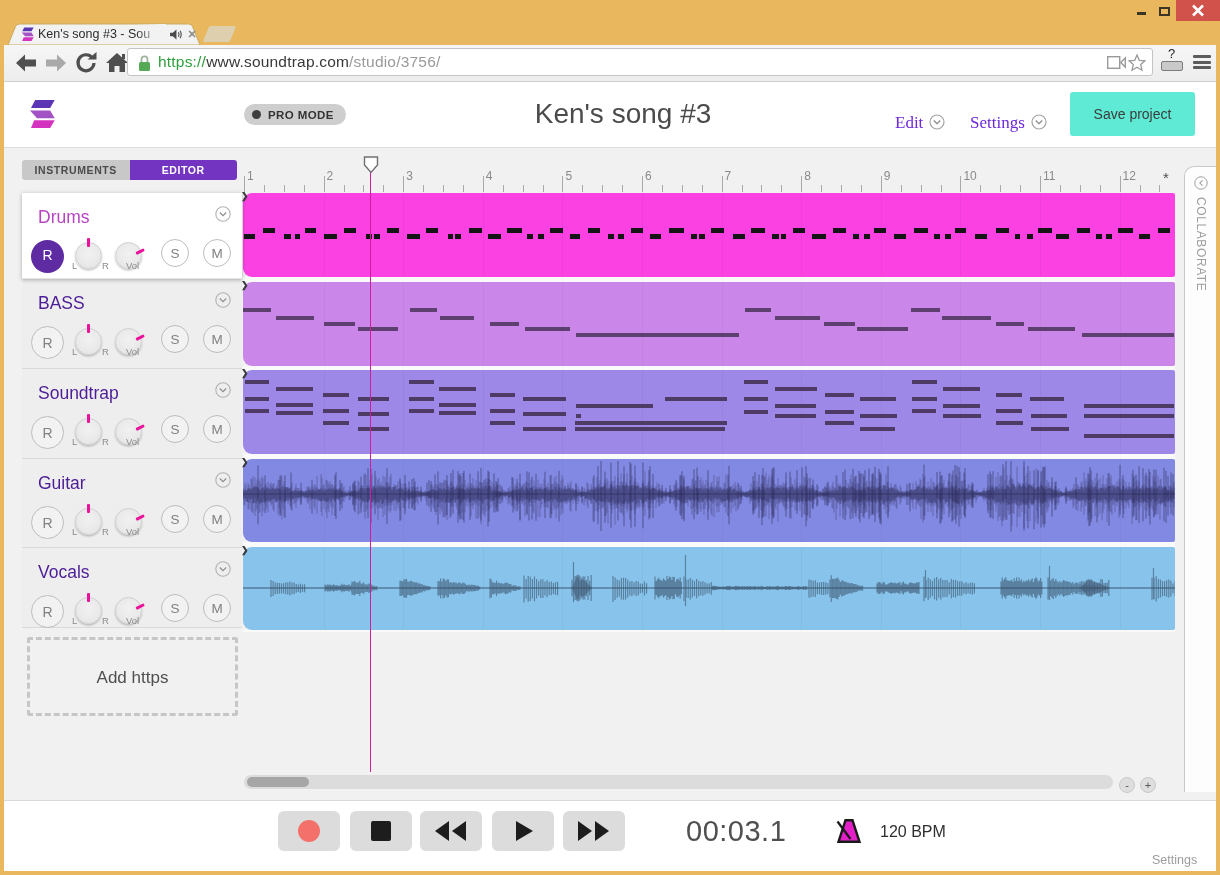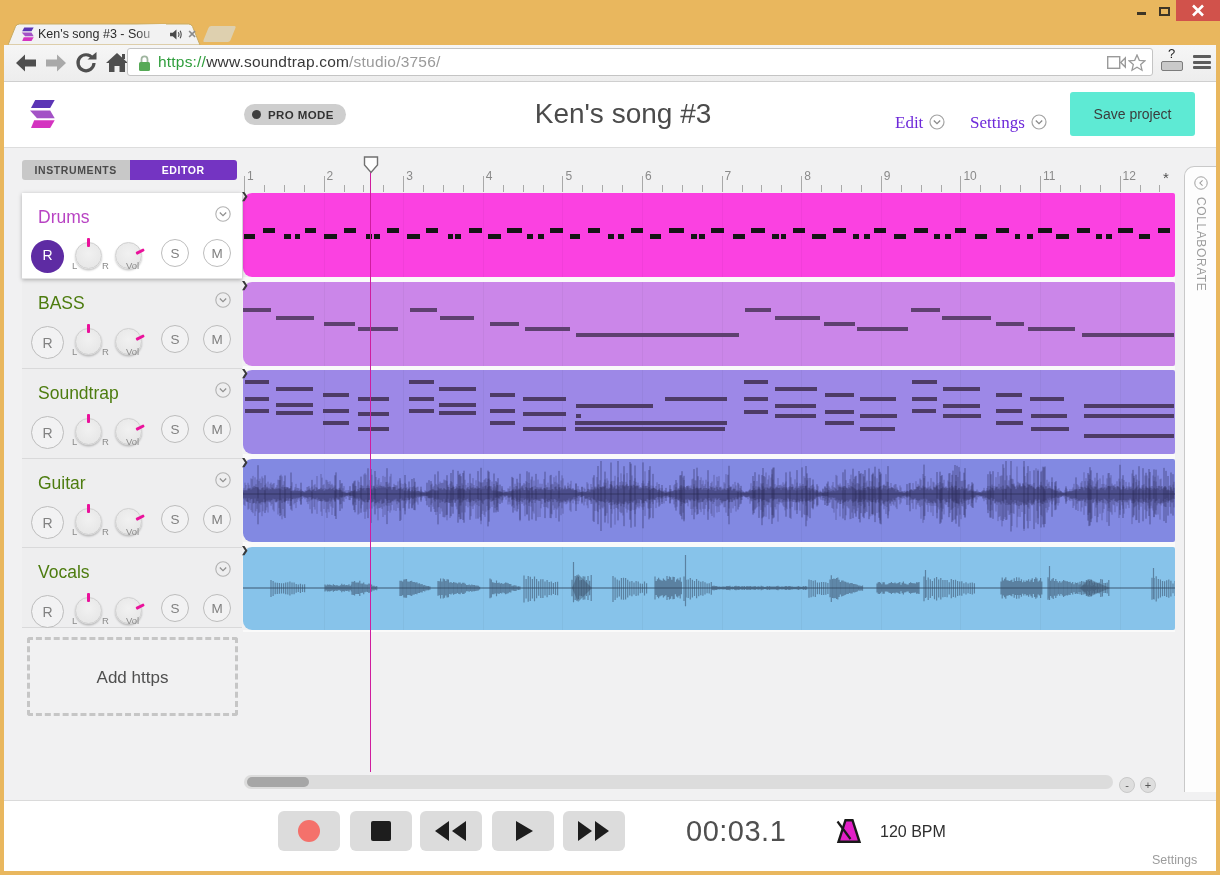--- a/index.html
+++ b/index.html
@@ -54,21 +54,21 @@
   #save-btn { position:absolute; left:1066px; top:10px; width:125px; height:44px; background:#5eead4; border:none; border-radius:3px; font-size:14px; color:#3c3c3c; font-family:Liberation Sans, sans-serif; }
 
   
   #ptabs { position:absolute; left:18px; top:78px; width:215px; height:20px; display:flex; border-radius:3px; overflow:hidden; }
   .ptab { flex:1; text-align:center; font-size:10.5px; font-weight:bold; letter-spacing:0.6px; line-height:20px; }
   .ptab.inactive { background:#c8c8c8; color:#4b4b4b; }
   .ptab.active { background:#7434c2; color:#fff; }
   #rows {}
   .trackrow { position:absolute; left:18px; width:220px; background:#eeeeef; border-bottom:1px solid #d9d9da; }
   .trackrow.selected { background:#fff; border-bottom:1px solid #e4e4e4; box-shadow:0 1px 4px rgba(0,0,0,0.28); z-index:3; }
-  .trackrow .tname { position:absolute; left:16px; top:14px; font-size:17.5px; color:#4d7c0f; }
+  .trackrow .tname { position:absolute; left:16px; top:14px; font-size:17.5px; color:#4c1d95; }
   .trackrow.selected .tname { color:#b843c3; }
   .trackrow .tchev { position:absolute; left:193px; top:13px; }
   .cbtn { position:absolute; border-radius:50%; text-align:center; color:#818181; }
   .cbtn.outline { border:1px solid #bdbdbd; background:rgba(255,255,255,0.25); }
   .rbtn { left:9px; width:33px; height:33px; font-size:14px; line-height:33px; }
   .rbtn.filled { background:#5e2ba3; color:#fff; border:none; line-height:31px; }
   .sbtn { left:139px; width:28px; height:28px; font-size:13.5px; line-height:27px; }
   .mbtn { left:181px; width:28px; height:28px; font-size:13.5px; line-height:27px; }
   .knob { position:absolute; width:27px; height:27px; border-radius:50%; background:radial-gradient(circle at 50% 42%, #f1f1f1, #e4e4e4); border:1px solid #cfcfcf; box-shadow:0 1.5px 2px rgba(0,0,0,0.22); }
   .knob.pan { left:53px; }

